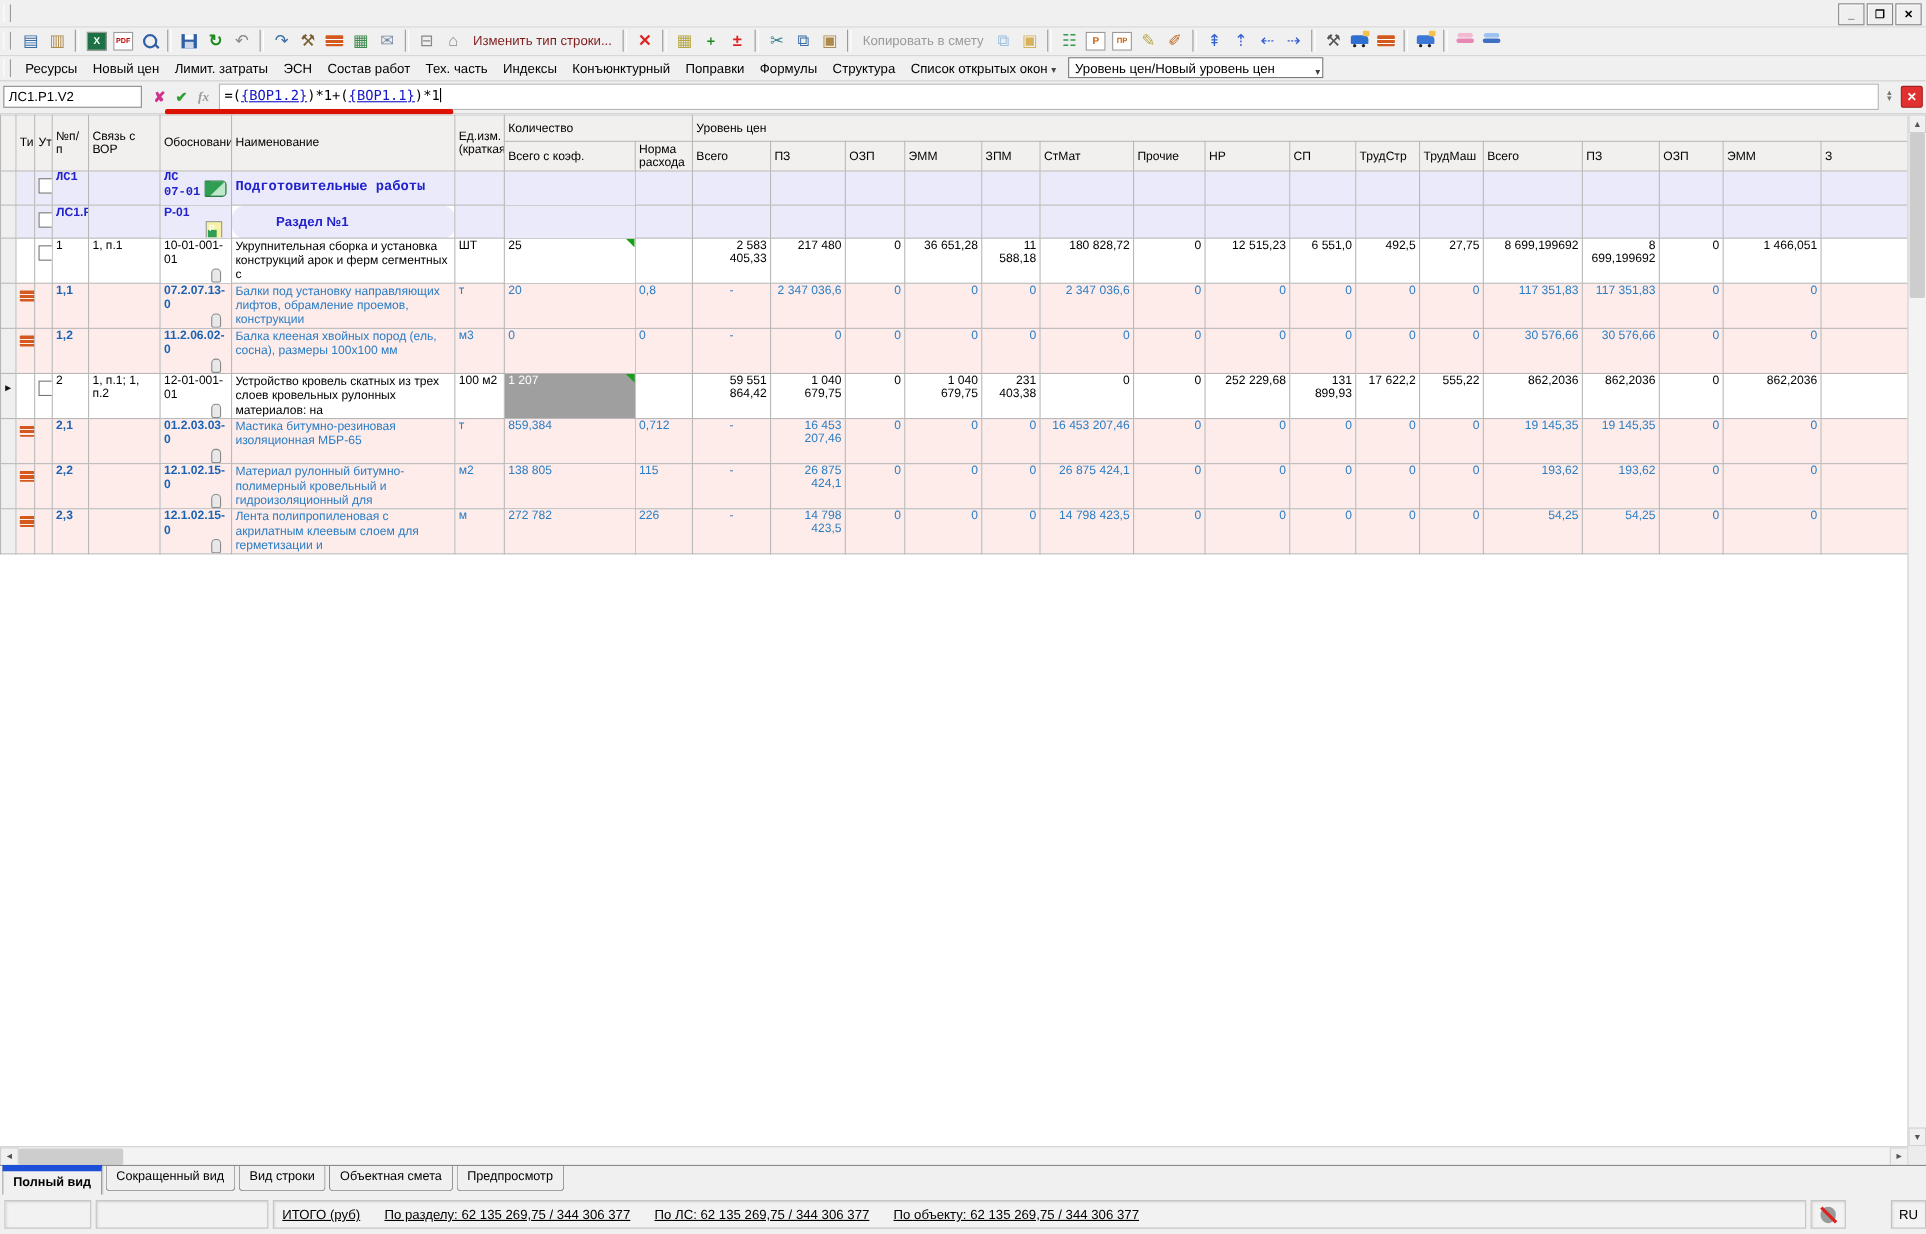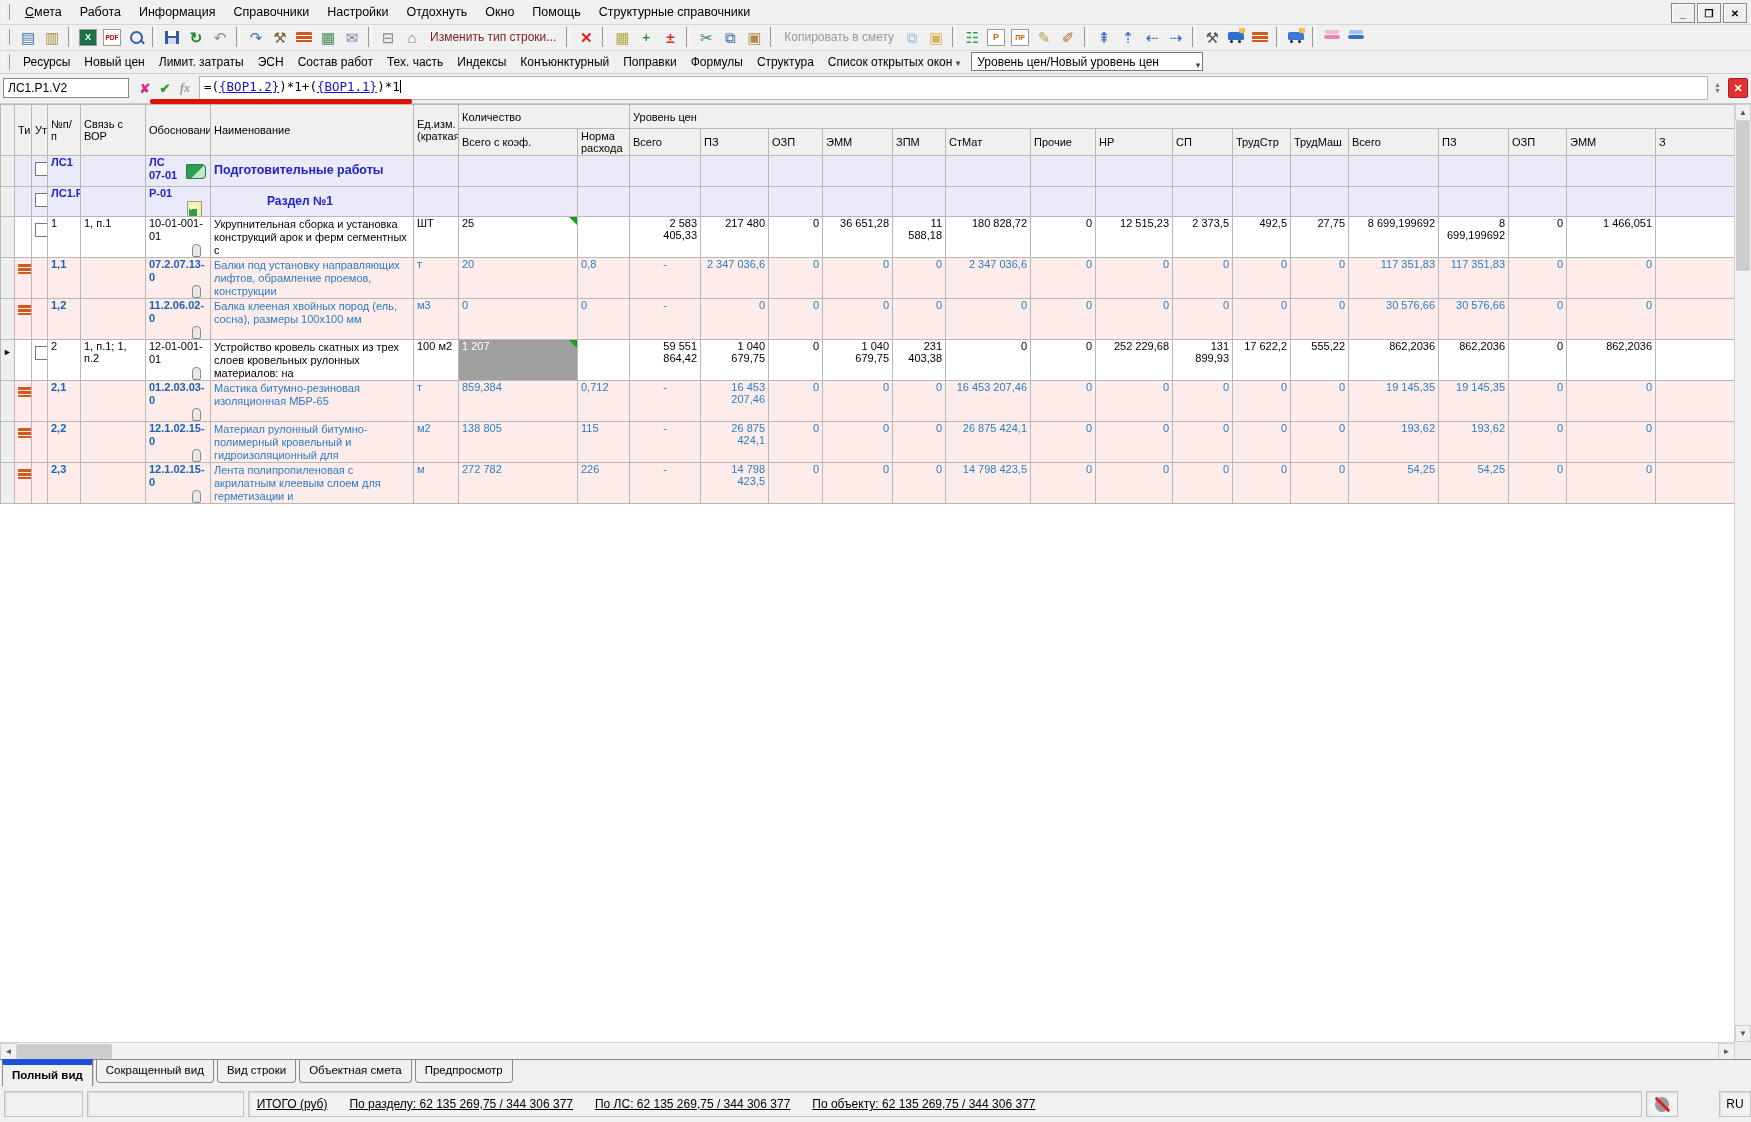--- a/index.html
+++ b/index.html
@@ -74,21 +74,21 @@
     padding:1px 3px;line-height:12px;}
   .grid thead tr{height:24px;}
   th.green{background:#cfe8c6;}
   th.orange{background:#f5c99c;}
   td.mk,th.mk{background:#efefef;padding:0;text-align:center;}
   td.mk .arr{font-size:9px;color:#111;line-height:1;display:block;margin-top:8px;}
   .cb{display:inline-block;width:12px;height:12px;background:#fff;border:1px solid #777;margin-top:6px;}
   td.ut{text-align:center;}
   td.num{font-weight:normal;}
   td.nm{line-height:13px;padding-top:1px;}
-  td.nm.ind{padding-left:56px;}
+  td.nm.ind{padding-left:40px;border-radius:12px;}
   td.val{text-align:right;}
   td.val.dash{text-align:center;}
   td.qty{position:relative;}
   td.qty.flag::after{content:'';position:absolute;top:0;right:0;border-left:8px solid transparent;border-top:8px solid #17a017;}
   td.qty.sel{background:#9f9f9f !important;color:#fff !important;}
   td.code{position:relative;line-height:13px;}
   
   tr.k-ls td,tr.k-section td{background:#eaeafa;}
   tr.k-ls td.mk,tr.k-section td.mk{background:#efefef;}
   tr.k-ls td.num,tr.k-section td.num,tr.k-ls td.code,tr.k-section td.code{color:#2222cc;font-weight:bold;}
@@ -138,31 +138,20 @@
   .noicon{position:relative;width:15px;height:15px;border-radius:50%;background:#9a9a9a;display:inline-block;}
   .noicon::after{content:'';position:absolute;left:-2px;top:6px;width:19px;height:3px;background:#d22;transform:rotate(45deg);}
 </style>
 </head>
 <body>
 
 <div class="app">
 
   <div class="menubar">
     <span class="grip"></span>
-    <span id="menu-items" style="display:flex">
-        <span class="menu-item"><u>С</u>мета</span>
-        <span class="menu-item">Работа</span>
-        <span class="menu-item">Информация</span>
-        <span class="menu-item">Справочники</span>
-        <span class="menu-item">Настройки</span>
-        <span class="menu-item">Отдохнуть</span>
-        <span class="menu-item">Окно</span>
-        <span class="menu-item">Помощь</span>
-        <span class="menu-item">Структурные справочники</span>
-      </span>
     <div class="winbtns">
       <div class="wbtn">_</div>
       <div class="wbtn">❐</div>
       <div class="wbtn">✕</div>
     </div>
   </div>
 
   <div class="toolbar">
     <span class="grip"></span>
     <span class="tb">
@@ -394,21 +383,21 @@
             <th class="green">ТрудСтр</th>
             <th class="green">ТрудМаш</th>
             <th class="orange">Всего</th>
             <th class="orange">ПЗ</th>
             <th class="orange">ОЗП</th>
             <th class="orange">ЭММ</th>
             <th class="orange">З</th>
           </tr>
       </thead>
       <tbody id="grid-body">
-          <tr class="k-ls" style="height: 31px;">
+          <tr class="k-ls" style="height: 31px; font-family: Liberation Mono, monospace;">
             <td class="mk"></td>
             <td class="ti"></td>
             <td class="ut"><span class="cb"></span></td>
             <td class="num">ЛС1</td>
             <td class="link"></td>
             <td class="code"><span class="codetxt">ЛС<br>07-01</span><span class="ic-book"></span></td>
             <td class="nm">Подготовительные работы</td>
             <td class="unit"></td>
             <td class="qty"></td>
             <td class="norm"></td>
@@ -471,21 +460,21 @@
             <td class="qty flag">25</td>
             <td class="norm"></td>
             <td class="val">2 583 405,33</td>
             <td class="val">217 480</td>
             <td class="val">0</td>
             <td class="val">36 651,28</td>
             <td class="val">11 588,18</td>
             <td class="val">180 828,72</td>
             <td class="val">0</td>
             <td class="val">12 515,23</td>
-            <td class="val">2 373,5</td>
+            <td class="val">6 551,0</td>
             <td class="val">492,5</td>
             <td class="val">27,75</td>
             <td class="val">8 699,199692</td>
             <td class="val">8 699,199692</td>
             <td class="val">0</td>
             <td class="val">1 466,051</td>
             <td class="val"></td>
           </tr>
           <tr class="k-material" style="height: 29px;">
             <td class="mk"></td>

